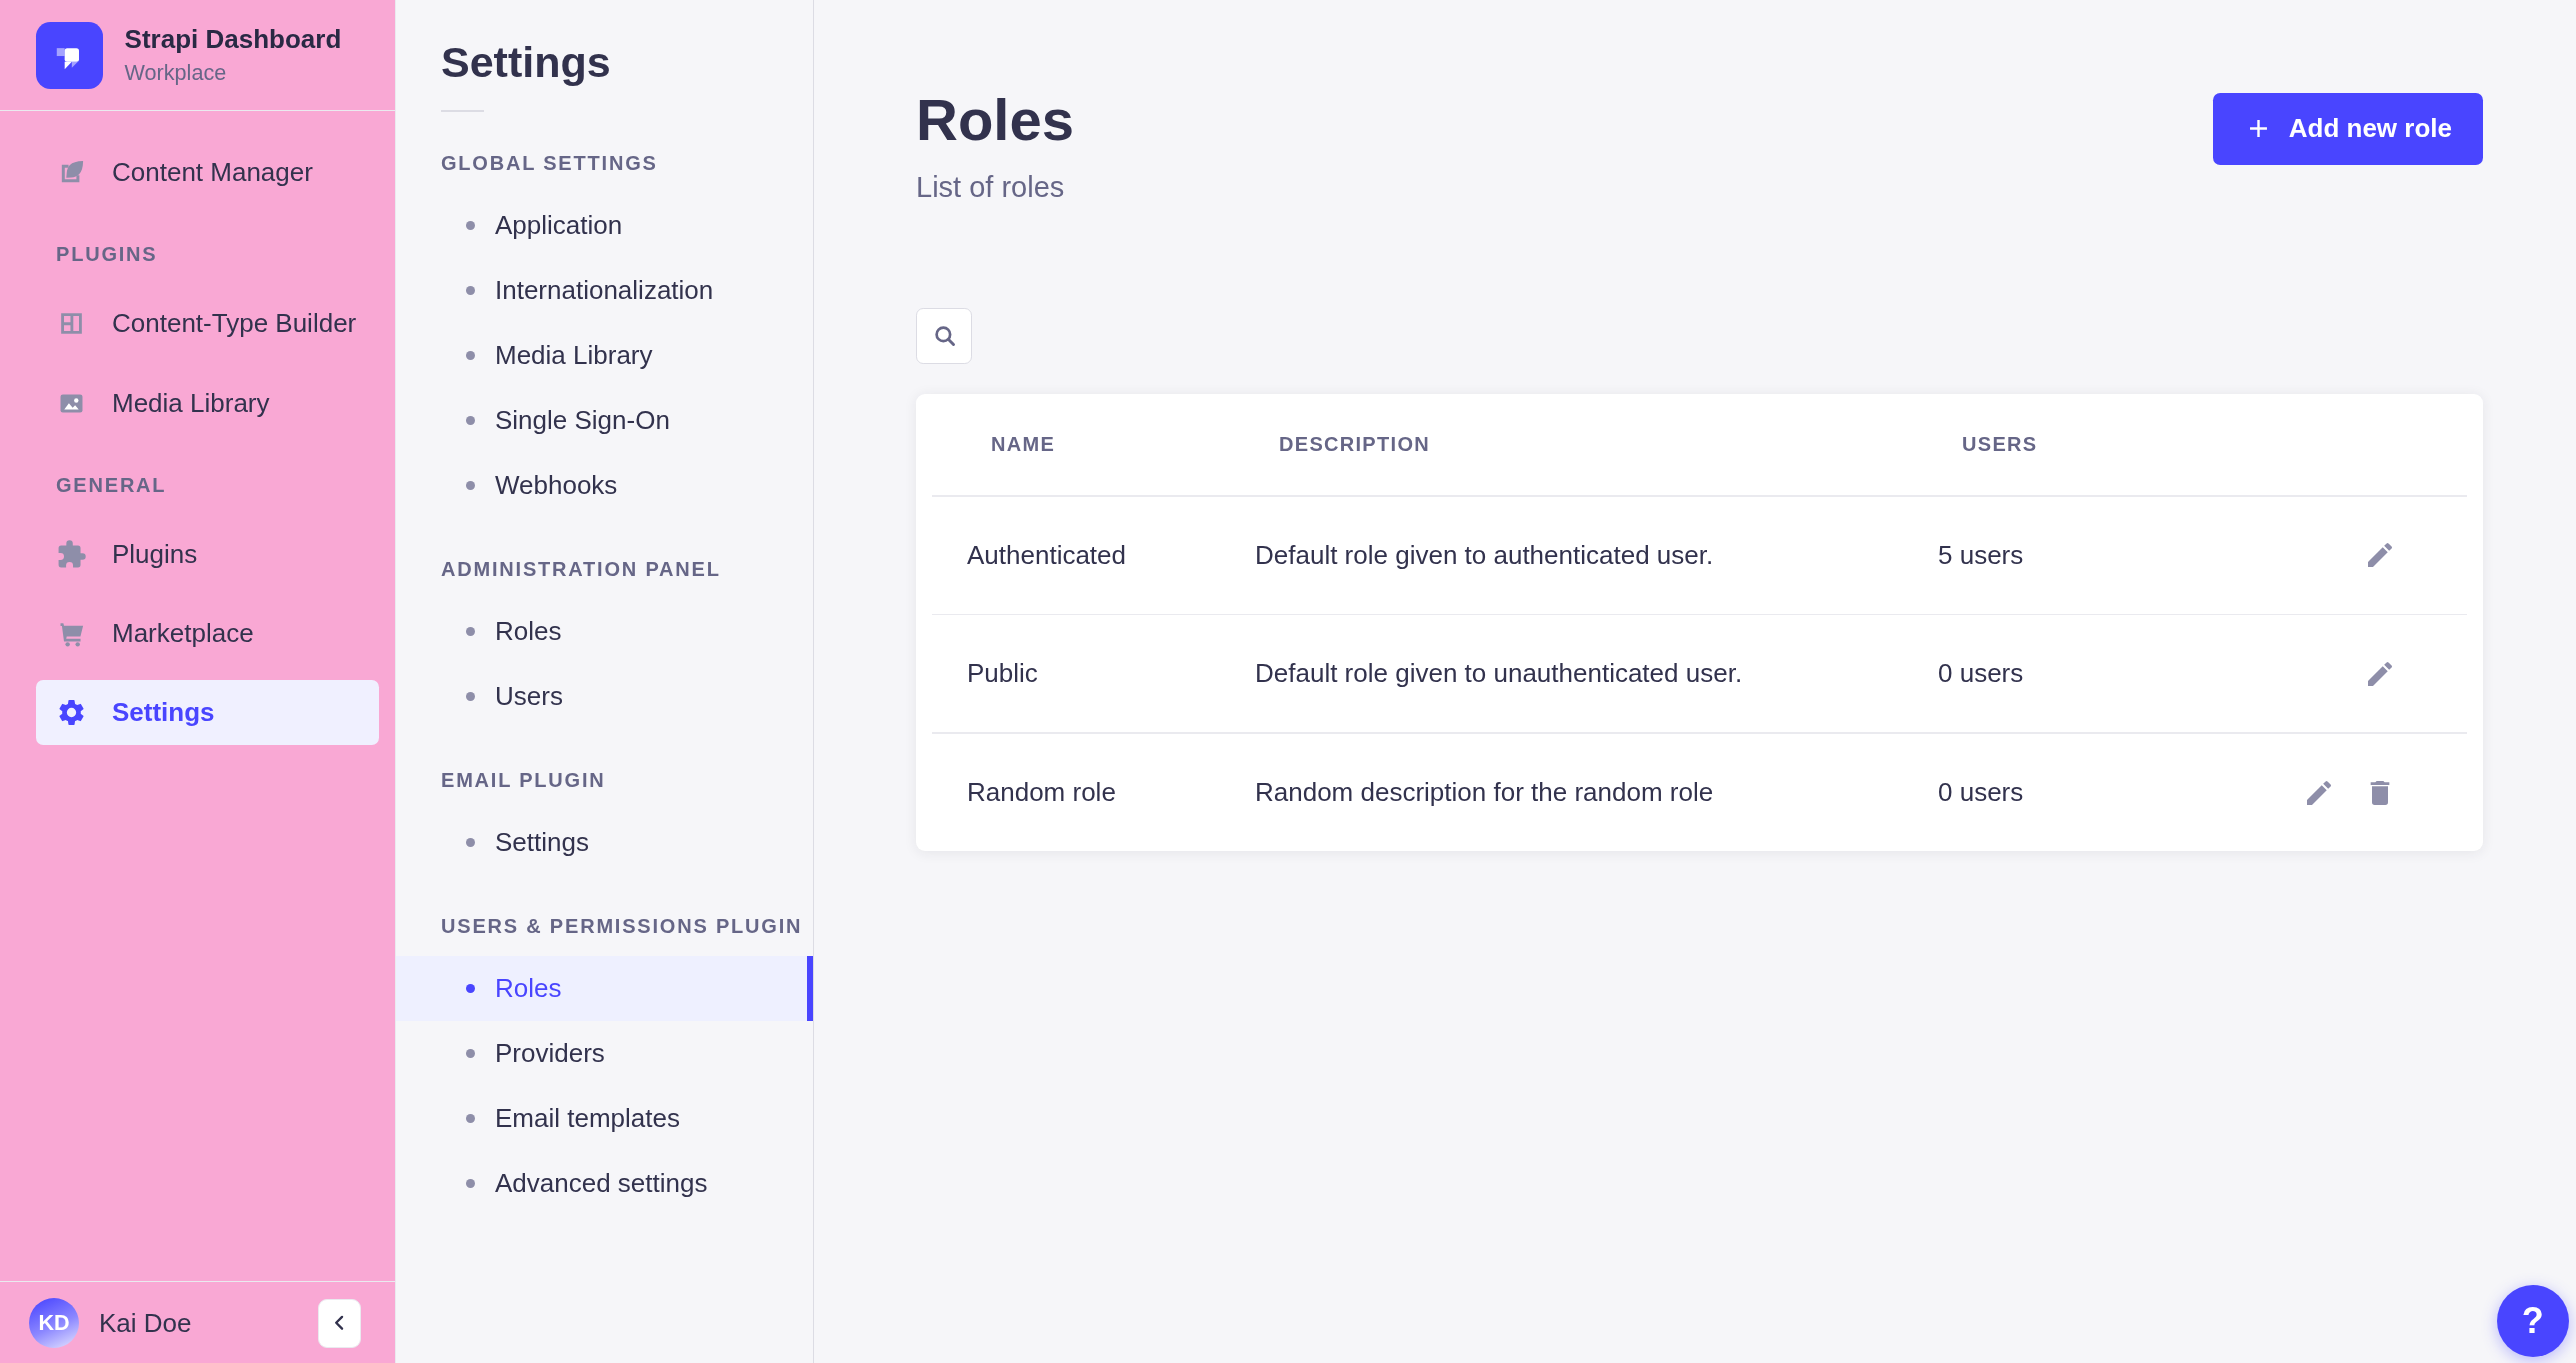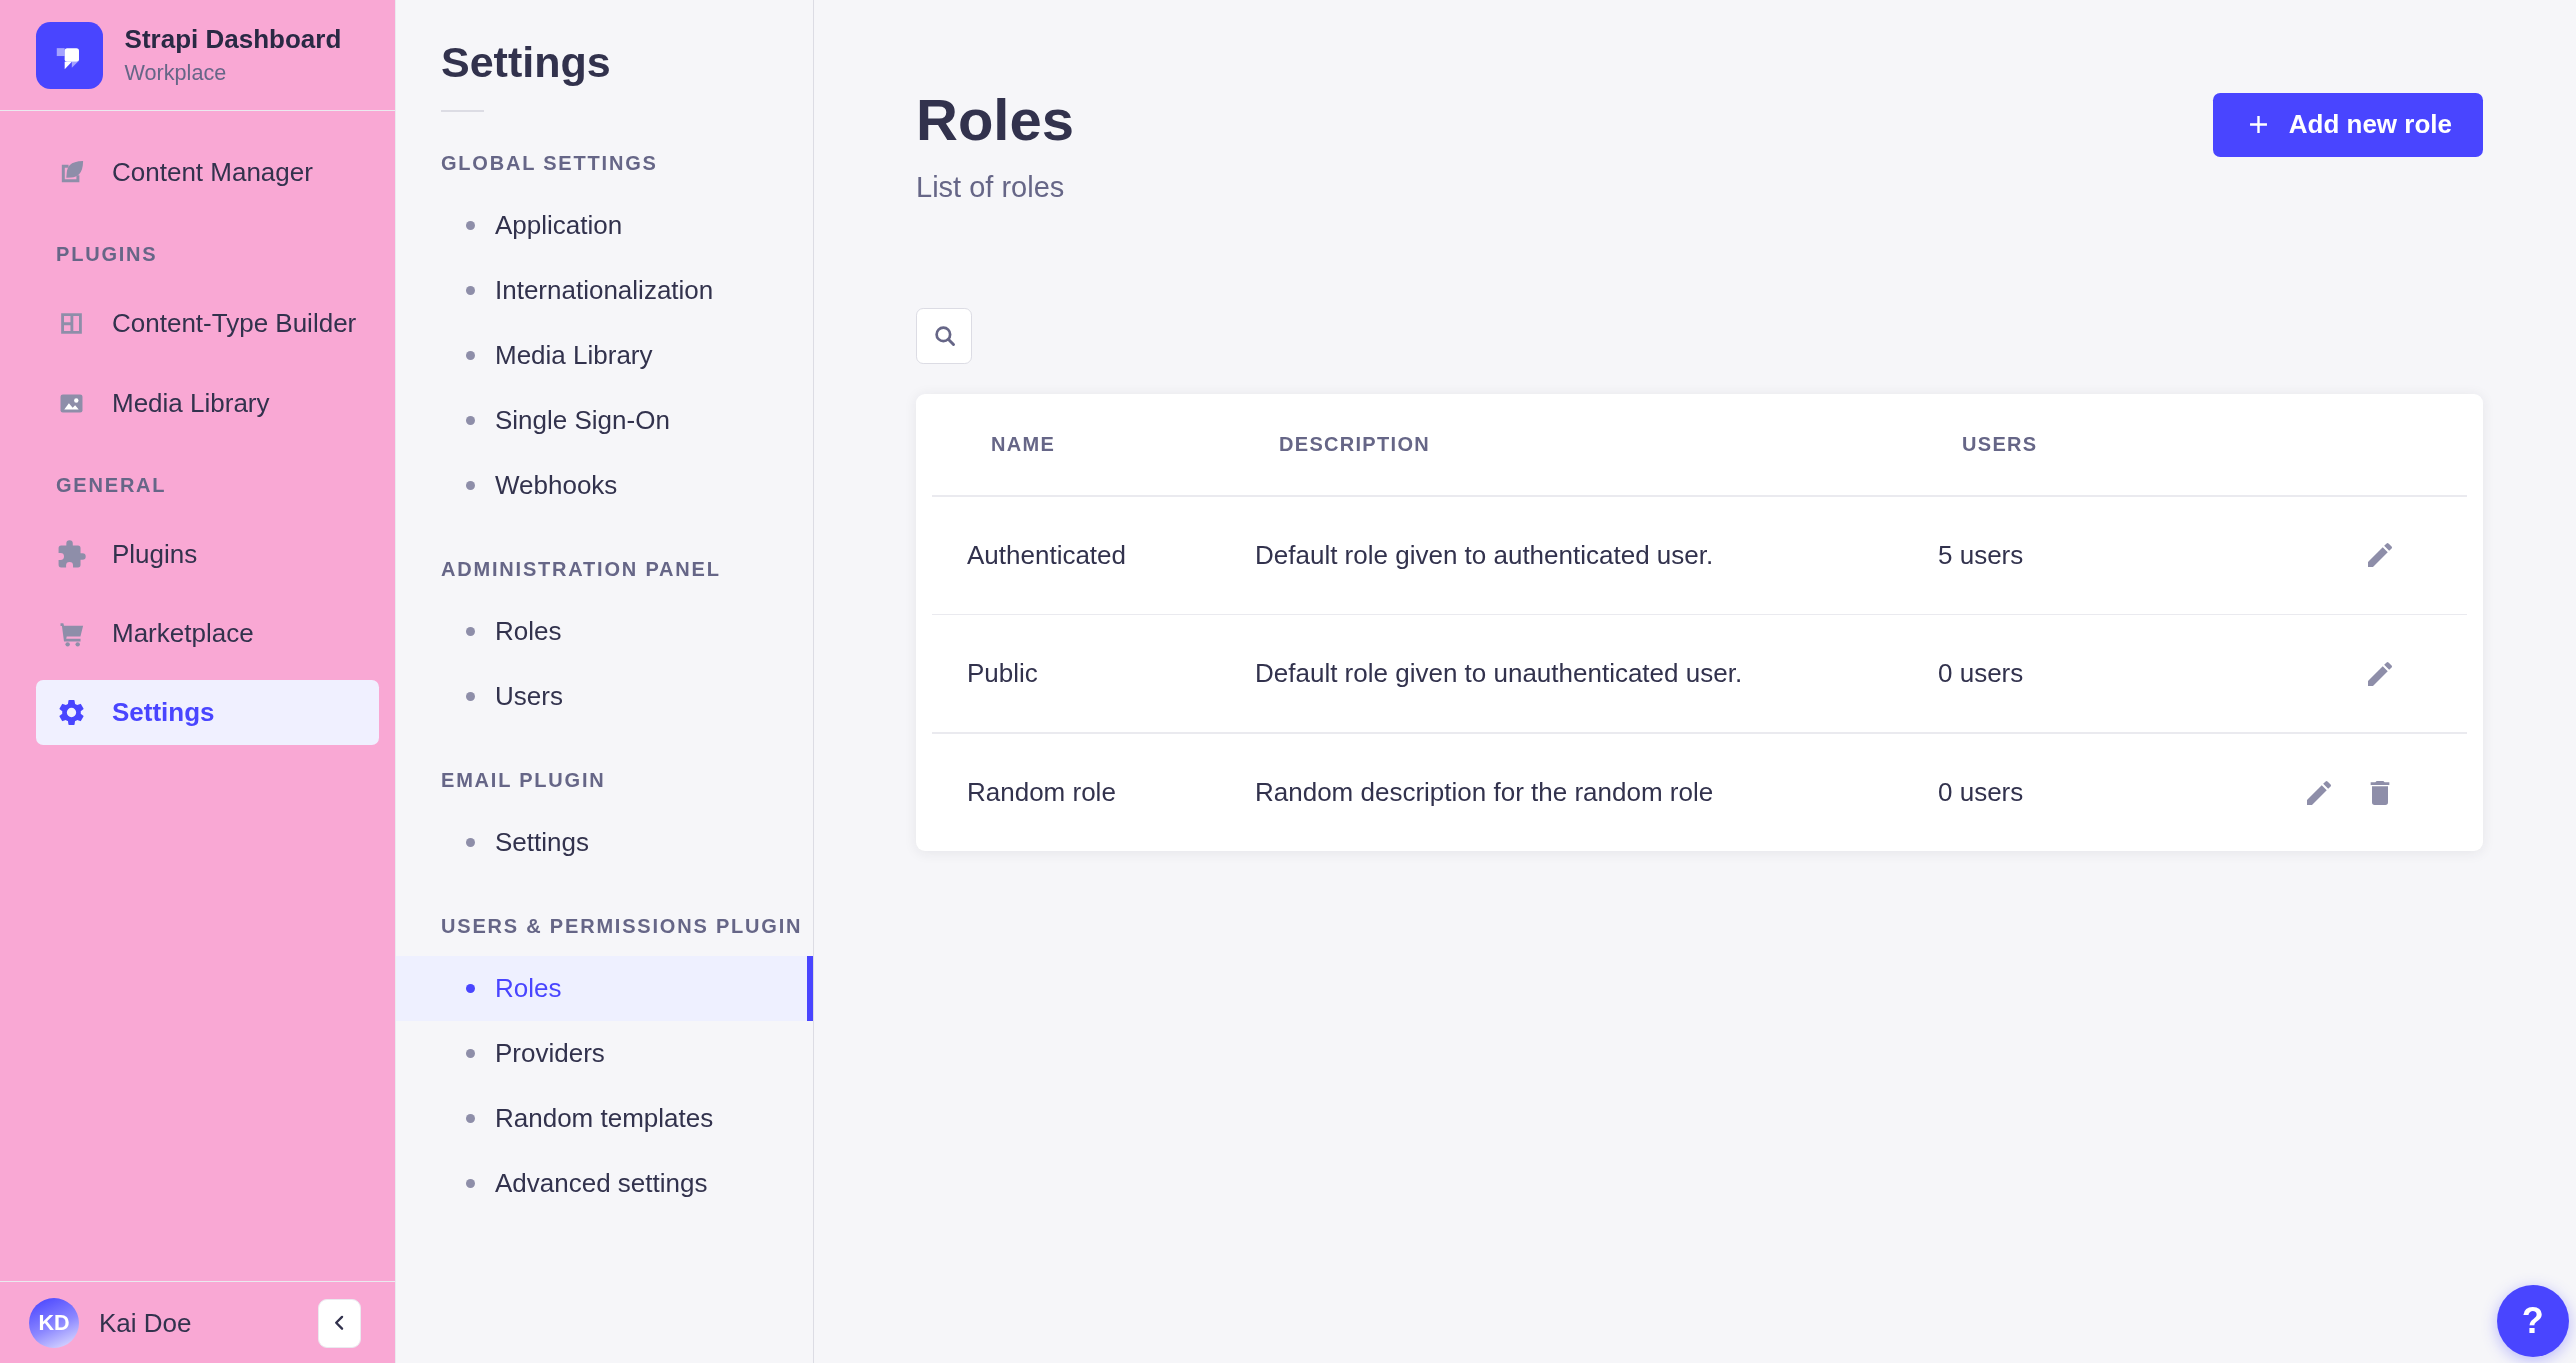--- a/index.html
+++ b/index.html
@@ -74,21 +74,21 @@
   .subnav-item.active { background: #eef0ff; border-right: 6.3px solid #4945ff; color: #4945ff; }
   .subnav-item.active .bullet { background: #4945ff; }
 
   
   .main { flex: 1; padding: 90px 93px 0 102px; position: relative; }
   .main-header { display: flex; justify-content: space-between; align-items: flex-start; }
   .page-title { font-size: 58px; font-weight: bold; color: #32324d; line-height: 1.05; }
   .page-subtitle { font-size: 29px; color: #666687; margin-top: 20px; }
   .add-btn {
     display: flex; align-items: center; background: #4945ff; color: #ffffff;
-    border: none; border-radius: 7.2px; height: 64px; padding: 0 31px;
+    border: none; border-radius: 7.2px; height: 72px; padding: 0 31px;
     font-size: 26px; font-weight: bold; margin-top: 2.7px;
   }
   .add-btn .plus-icon { width: 29px; height: 29px; margin-right: 16px; }
 
   .search-btn {
     margin-top: 104px; width: 56px; height: 56px; background: #ffffff;
     border: 1.8px solid #dcdce4; border-radius: 7.2px;
     display: flex; align-items: center; justify-content: center; color: #666687;
   }
 
@@ -295,21 +295,21 @@
         <li class="subnav-item active">
           <span class="bullet"></span>
           <span>Roles</span>
         </li>
         <li class="subnav-item">
           <span class="bullet"></span>
           <span>Providers</span>
         </li>
         <li class="subnav-item">
           <span class="bullet"></span>
-          <span>Random templates</span>
+          <span>Email templates</span>
         </li>
         <li class="subnav-item">
           <span class="bullet"></span>
           <span>Advanced settings</span>
         </li>
       </ul>
     </div>
   </aside>
 
   <main class="main">

